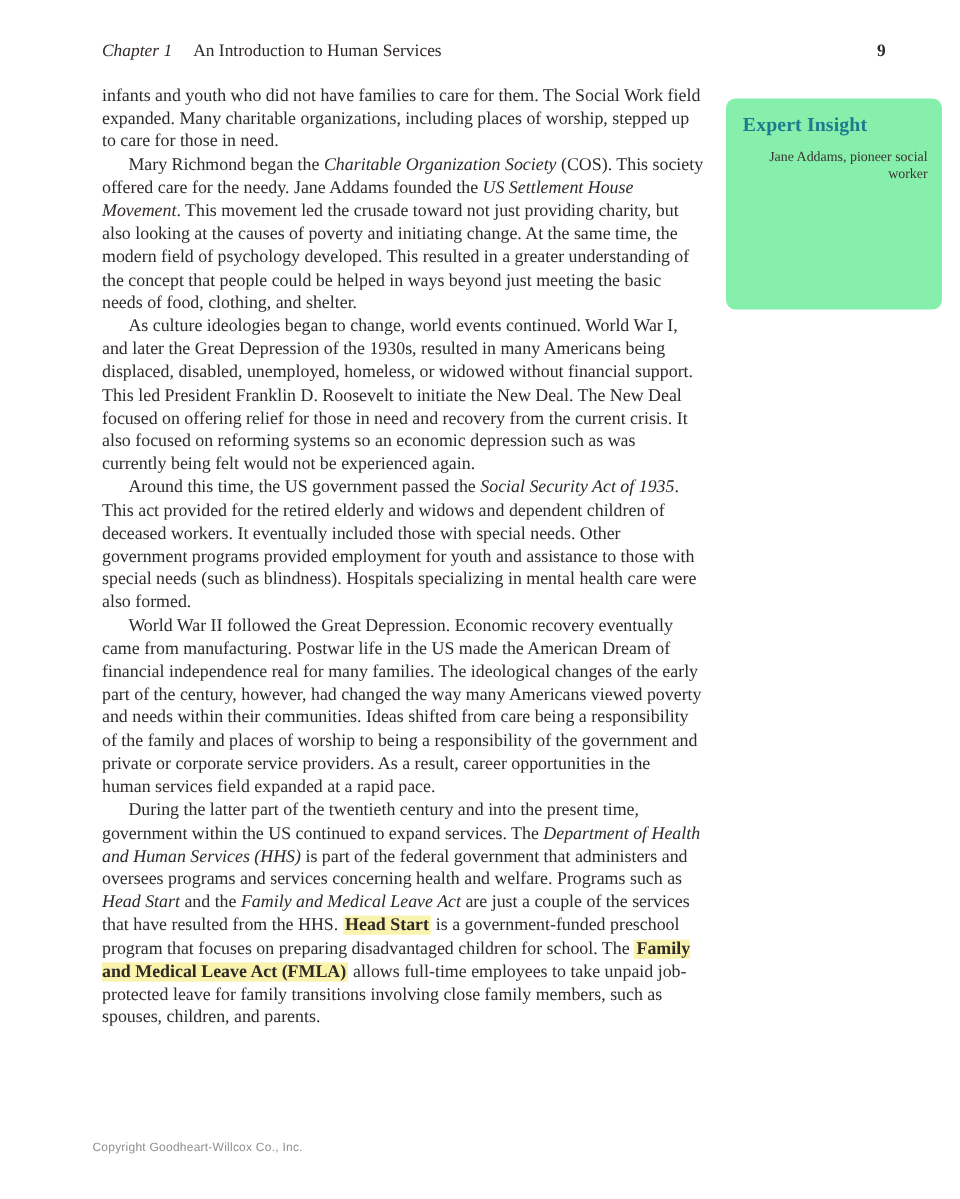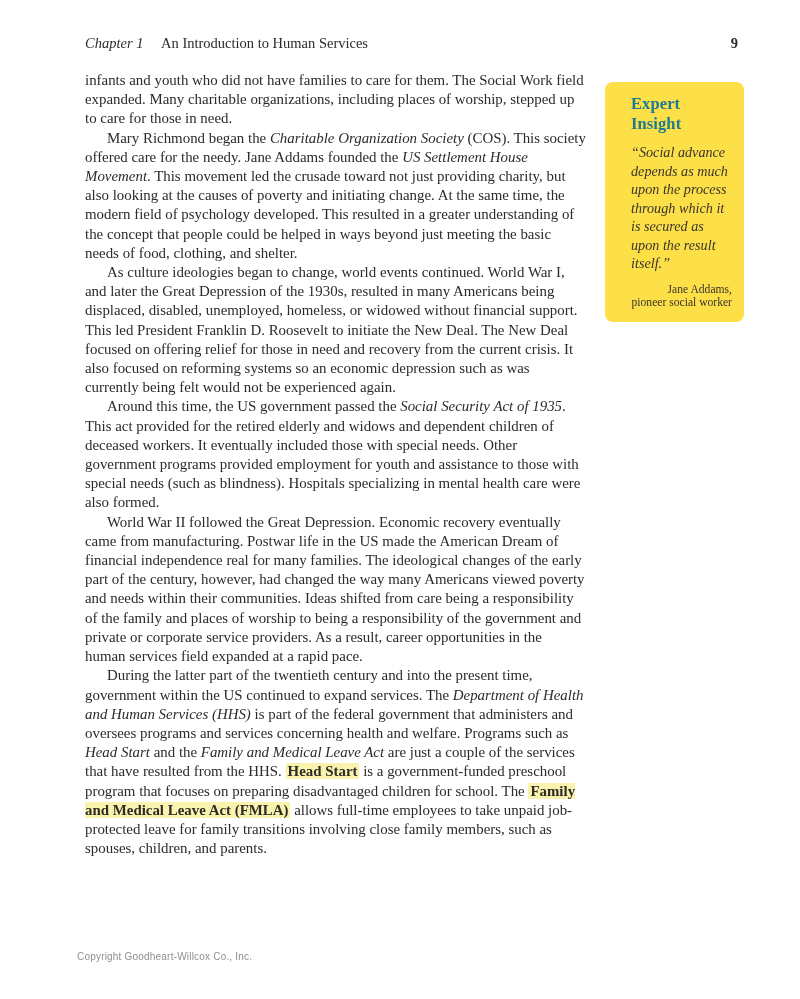--- a/index.html
+++ b/index.html
@@ -45,25 +45,25 @@
     font-weight: bold;
     background: #faf3ae;
     padding: 0 2px;
   }
 
   
   .expert-insight {
     position: absolute;
     left: 605px;
     top: 82px;
-    width: 139px;
+    width: 180px;
     min-height: 176px;
-    background: #fde047;
+    background: #86efac;
     border-radius: 8px;
-    padding: 10px 12px 12px 26px;
+    padding: 10px 12px 12px 14px;
   }
   .expert-insight h2 {
     font-size: 16.5px;
     font-weight: bold;
     color: #1e7a8e;
     margin: 2px 0 9px 0;
     letter-spacing: 0.1px;
   }
   .expert-insight .quote {
     font-style: italic;
@@ -107,19 +107,18 @@
       <p class="para"><span>infants and youth who did not have families to care for them. The Social Work field expanded. Many charitable organizations, including places of worship, stepped up to care for those in need.</span></p>
       <p class="para indent"><span>Mary Richmond began the </span><em>Charitable Organization Society</em><span> (COS). This society offered care for the needy. Jane Addams founded the </span><em>US Settlement House Movement</em><span>. This movement led the crusade toward not just providing charity, but also looking at the causes of poverty and initiating change. At the same time, the modern field of psychology developed. This resulted in a greater understanding of the concept that people could be helped in ways beyond just meeting the basic needs of food, clothing, and shelter.</span></p>
       <p class="para indent"><span>As culture ideologies began to change, world events continued. World War I, and later the Great Depression of the 1930s, resulted in many Americans being displaced, disabled, unemployed, homeless, or widowed without financial support. This led President Franklin D. Roosevelt to initiate the New Deal. The New Deal focused on offering relief for those in need and recovery from the current crisis. It also focused on reforming systems so an economic depression such as was currently being felt would not be experienced again.</span></p>
       <p class="para indent"><span>Around this time, the US government passed the </span><em>Social Security Act of 1935</em><span>. This act provided for the retired elderly and widows and dependent children of deceased workers. It eventually included those with special needs. Other government programs provided employment for youth and assistance to those with special needs (such as blindness). Hospitals specializing in mental health care were also formed.</span></p>
       <p class="para indent"><span>World War II followed the Great Depression. Economic recovery eventually came from manufacturing. Postwar life in the US made the American Dream of financial independence real for many families. The ideological changes of the early part of the century, however, had changed the way many Americans viewed poverty and needs within their communities. Ideas shifted from care being a responsibility of the family and places of worship to being a responsibility of the government and private or corporate service providers. As a result, career opportunities in the human services field expanded at a rapid pace.</span></p>
       <p class="para indent"><span>During the latter part of the twentieth century and into the present time, government within the US continued to expand services. The </span><em>Department of Health and Human Services (HHS)</em><span> is part of the federal government that administers and oversees programs and services concerning health and welfare. Programs such as </span><em>Head Start</em><span> and the </span><em>Family and Medical Leave Act</em><span> are just a couple of the services that have resulted from the HHS. </span><strong class="key-term">Head Start</strong><span> is a government-funded preschool program that focuses on preparing disadvantaged children for school. The </span><strong class="key-term">Family and Medical Leave Act (FMLA)</strong><span> allows full-time employees to take unpaid job-protected leave for family transitions involving close family members, such as spouses, children, and parents.</span></p>
     </main>
 
   <aside class="expert-insight">
     <h2>Expert Insight</h2>
-    <p class="quote">“Social advance depends as much upon the process through which it is secured as upon the result itself.”</p>
     <p class="attribution">Jane Addams, pioneer social worker</p>
   </aside>
 
   <footer class="copyright">Copyright Goodheart-Willcox Co., Inc.</footer>
 
 </div>
 
 </body></html>

